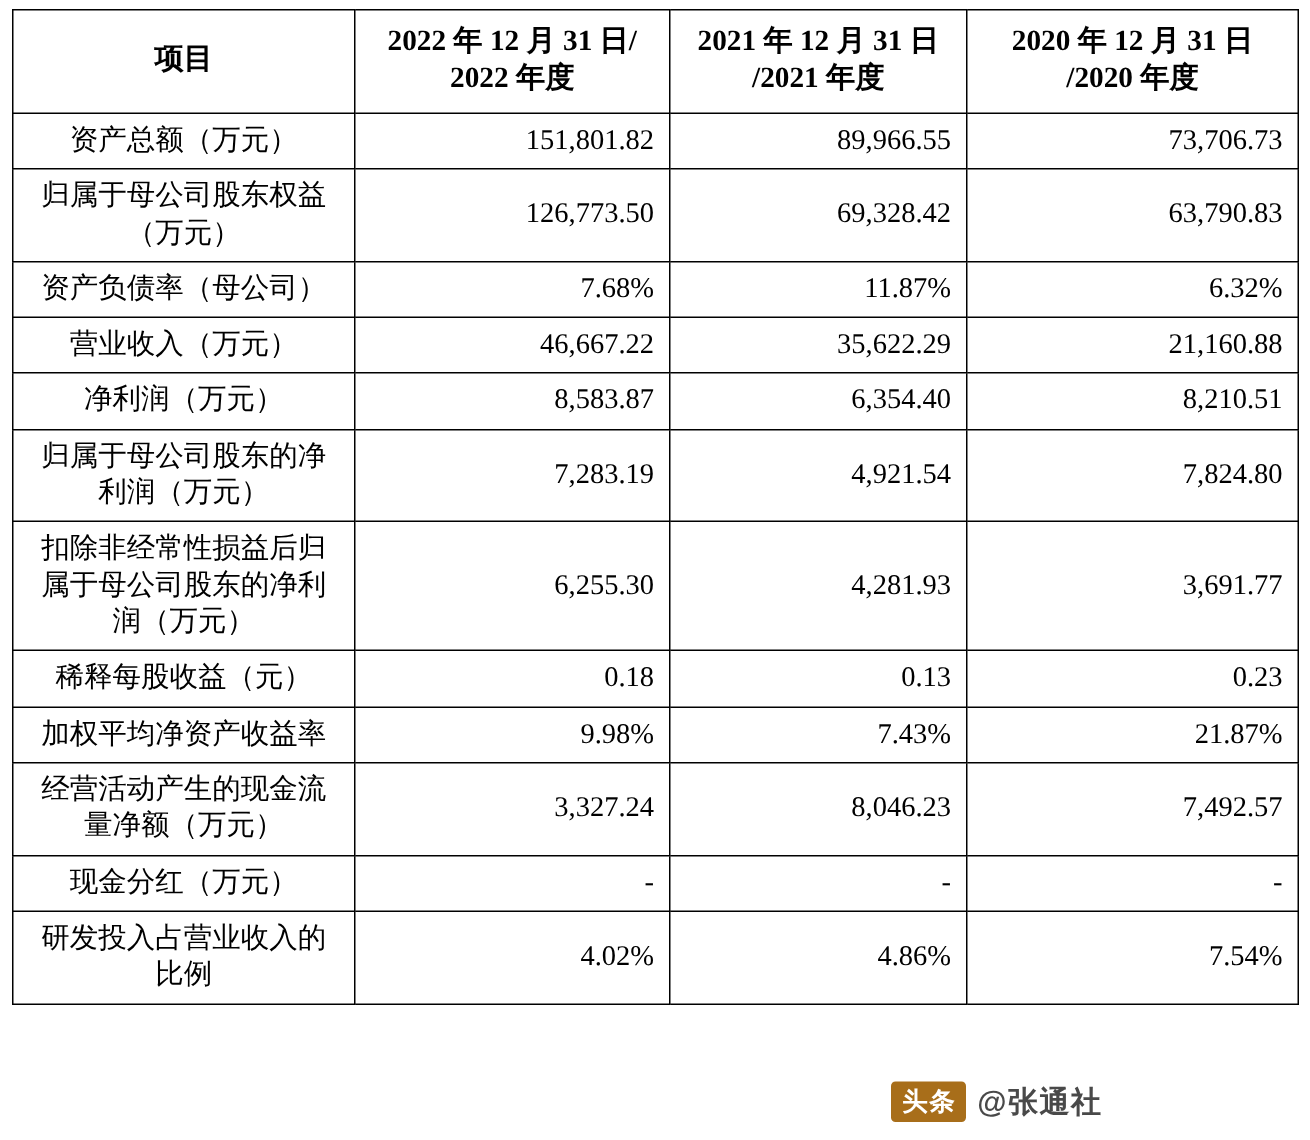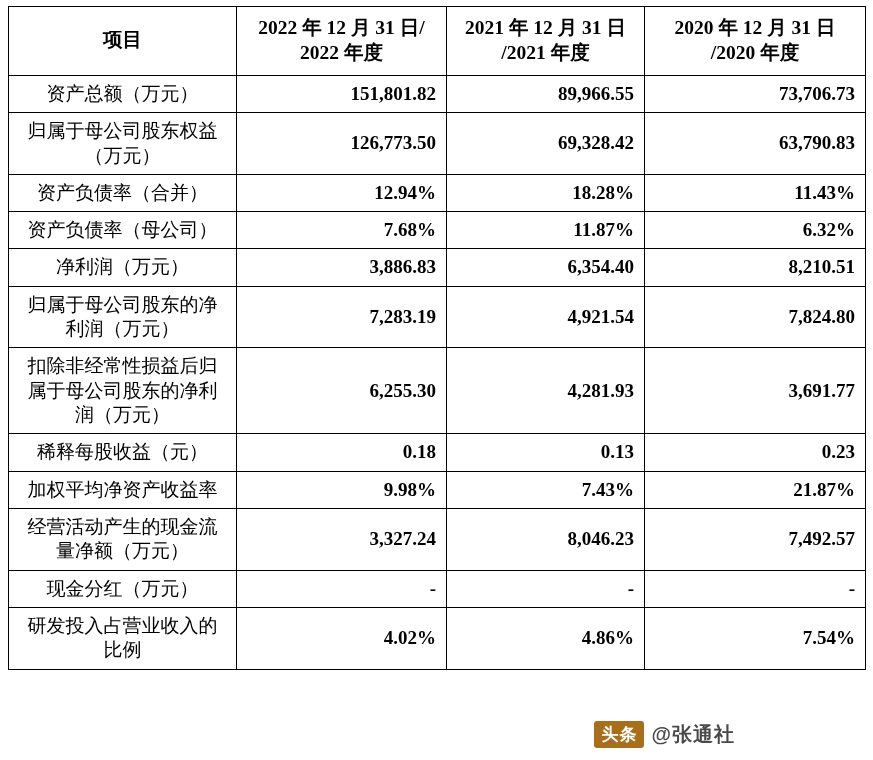--- a/index.html
+++ b/index.html
@@ -46,21 +46,20 @@
   col.c3 { width: 221px; }
 
   td.item {
     text-align: center;
     font-size: 19px;
   }
   td.num {
     text-align: right;
     font-size: 19px;
     white-space: nowrap;
-    font-weight: bold;
   }
   .wm {
     position: absolute;
     right: 14px;
     bottom: 12px;
     display: flex;
     align-items: center;
     gap: 7px;
     font-family: "Liberation Sans", sans-serif;
     opacity: 0.92;
@@ -108,34 +107,34 @@
         <td class="num">89,966.55</td>
         <td class="num">73,706.73</td>
       </tr>
       <tr>
         <td class="item">归属于母公司股东权益（万元）</td>
         <td class="num">126,773.50</td>
         <td class="num">69,328.42</td>
         <td class="num">63,790.83</td>
       </tr>
       <tr>
-        <td class="item">资产负债率（合并）</td>
-        <td class="num">12.94%</td>
-        <td class="num">18.28%</td>
-        <td class="num">11.43%</td>
-      </tr>
-      <tr>
         <td class="item">资产负债率（母公司）</td>
         <td class="num">7.68%</td>
         <td class="num">11.87%</td>
         <td class="num">6.32%</td>
       </tr>
       <tr>
+        <td class="item">营业收入（万元）</td>
+        <td class="num">46,667.22</td>
+        <td class="num">35,622.29</td>
+        <td class="num">21,160.88</td>
+      </tr>
+      <tr>
         <td class="item">净利润（万元）</td>
-        <td class="num">3,886.83</td>
+        <td class="num">8,583.87</td>
         <td class="num">6,354.40</td>
         <td class="num">8,210.51</td>
       </tr>
       <tr>
         <td class="item">归属于母公司股东的净利润（万元）</td>
         <td class="num">7,283.19</td>
         <td class="num">4,921.54</td>
         <td class="num">7,824.80</td>
       </tr>
       <tr>

